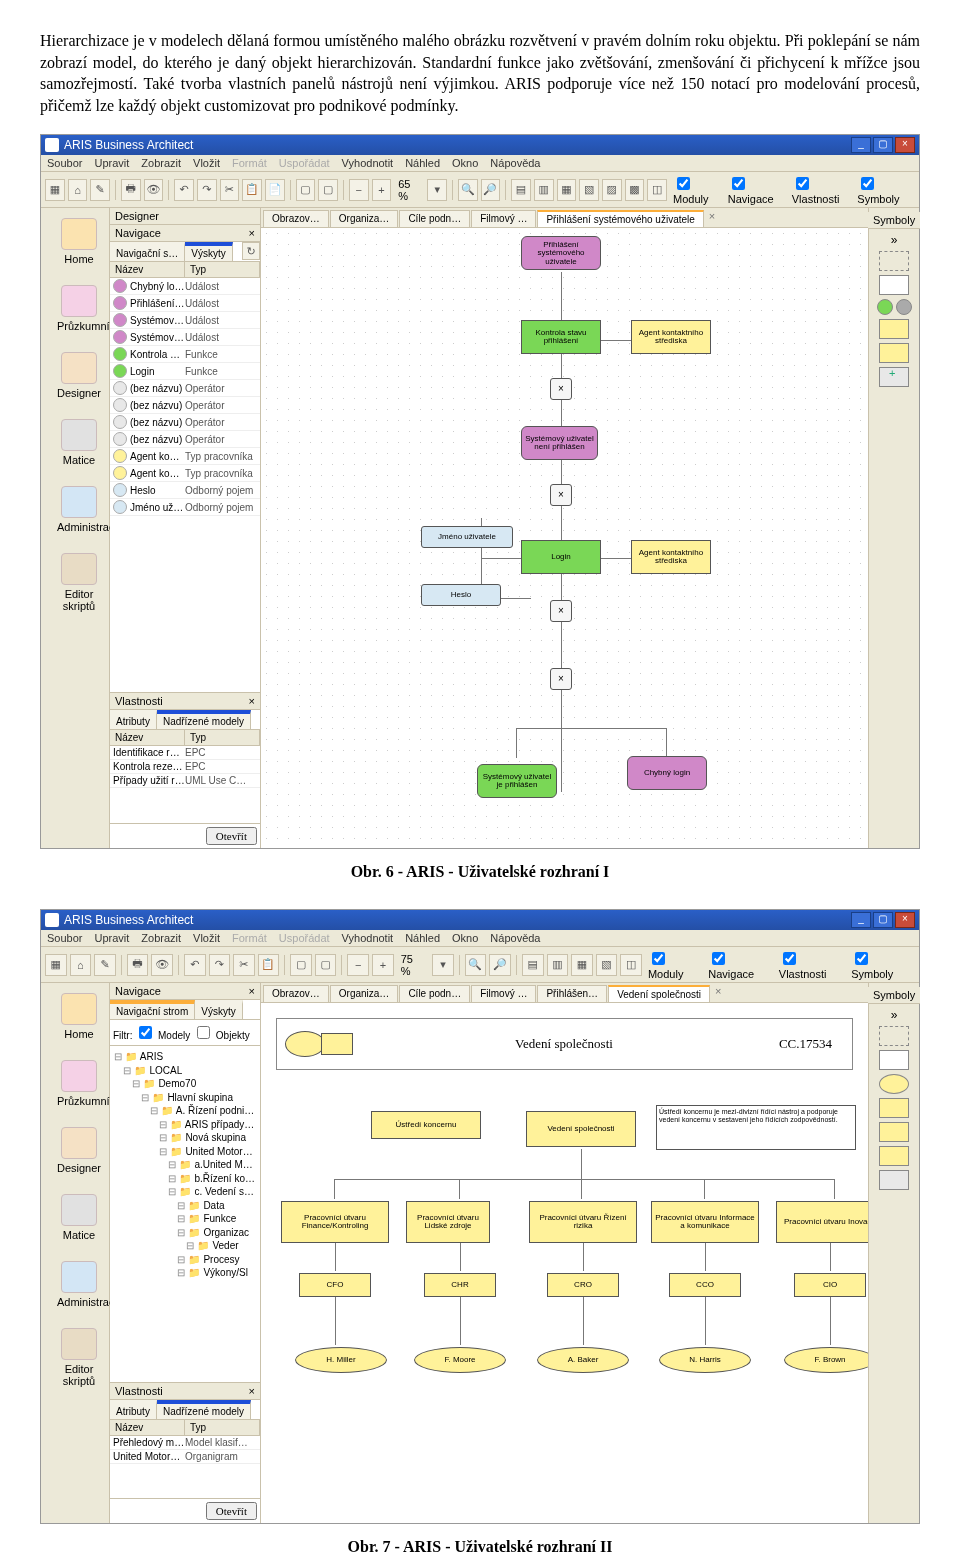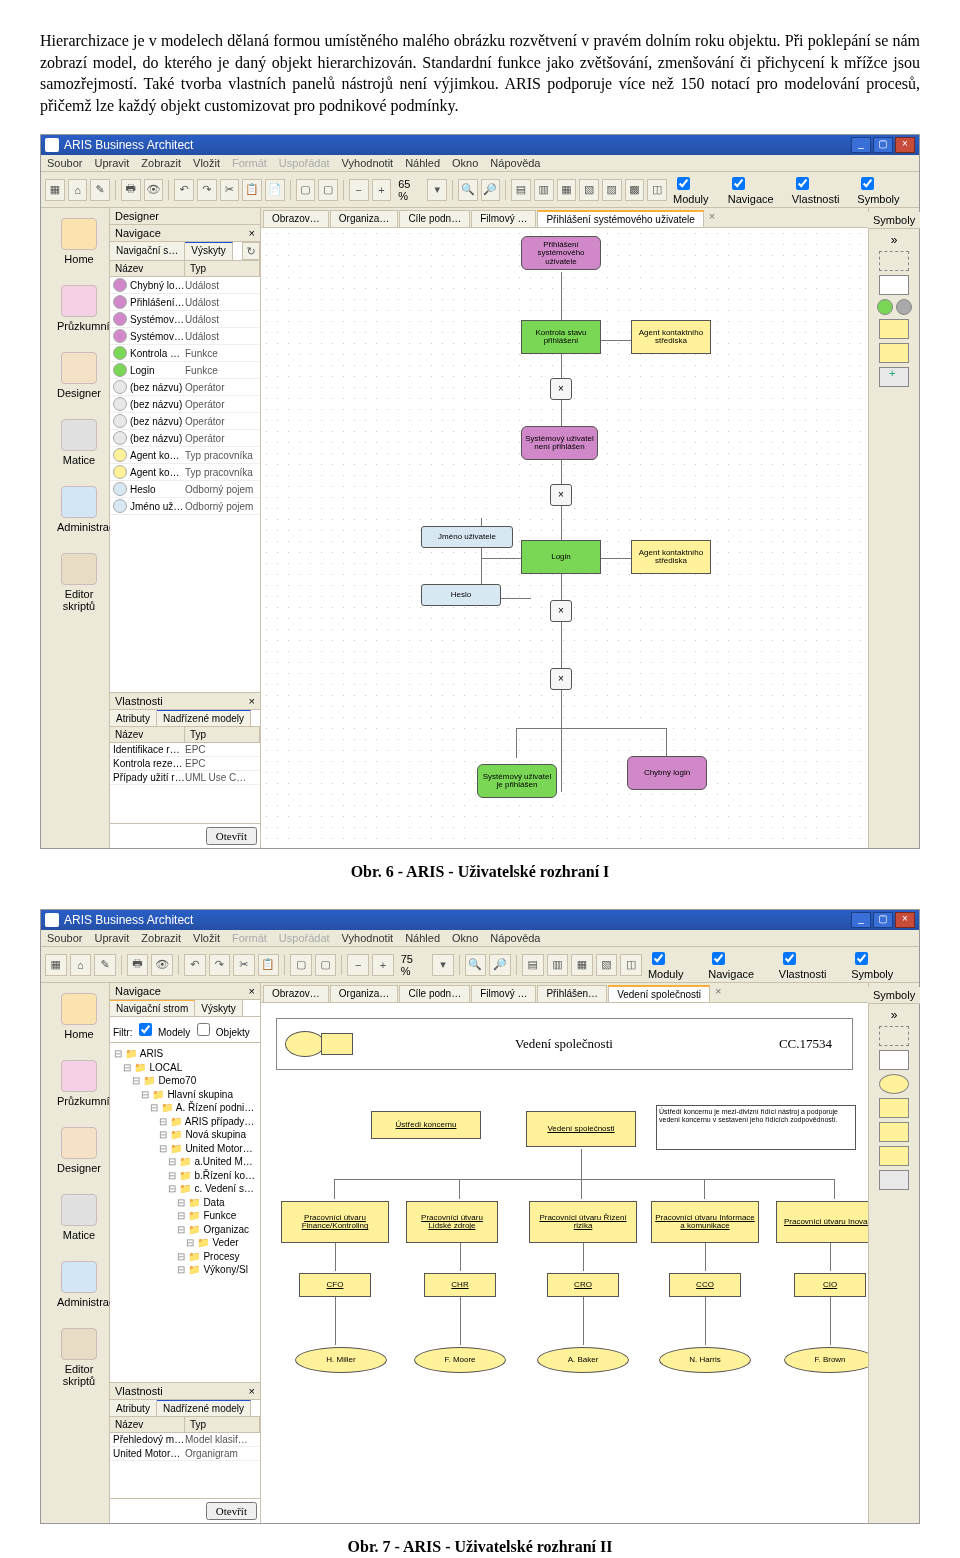--- a/index.html
+++ b/index.html
@@ -16,21 +16,21 @@
   .toolbar { background:#ece9d8; border-bottom:1px solid #c9c1ab; padding:2px 4px; display:flex; align-items:center; gap:3px; flex-wrap:nowrap; overflow:hidden; font:11px Tahoma,Arial; }
   .tbtn { width:20px; height:20px; border:1px solid #c9c1ab; background:#f4f2e7; display:flex; align-items:center; justify-content:center; font-size:11px; color:#555; }
   .sep { width:1px; height:20px; background:#c9c1ab; margin:0 2px; }
   .body { display:flex; height:640px; background:#ece9d8; font-family:Tahoma,Arial,sans-serif; font-size:11px; }
   .sidebar { width:60px; background:#ece9d8; border-right:1px solid #c9c1ab; display:flex; flex-direction:column; align-items:center; padding-top:10px; gap:20px;margin-left:8px; }
   .sidebtn { width:44px; text-align:center; }
   .sidebtn .ico { width:34px; height:30px; margin:0 auto 3px; border:1px solid #cbb; background:#fbf7e6; border-radius:4px; position:relative; }
   .navpanel { width:150px; background:#fff; border-right:1px solid #c9c1ab; display:flex; flex-direction:column; }
   .paneltitle { background:#ece9d8; border-bottom:1px solid #c9c1ab; padding:2px 5px; font-size:11px; }
   .tabsrow { display:flex; border-bottom:1px solid #c9c1ab; }
-  .tab { padding:2px 6px; background:#f4f2e7; border-right:1px solid #c9c1ab; font-size:10px; border-top:1px solid #1d4ed8; }
+  .tab { padding:2px 6px; background:#f4f2e7; border-right:1px solid #c9c1ab; font-size:10px; border-top:4px solid #1d4ed8; }
   .tab:first-child { border-top-color:transparent; }
   .listhead { display:flex; background:#ece9d8; border-bottom:1px solid #c9c1ab; }
   .listhead div { flex:1; padding:2px 5px; border-right:1px solid #c9c1ab; font-size:10px; }
   .listbody { overflow:auto; flex:1; }
   .row { display:flex; align-items:center; padding:1px 3px; border-bottom:1px solid #eee; }
   .ritem { display:flex; align-items:center; gap:3px; flex:1; overflow:hidden; }
   .ritxt { white-space:nowrap; overflow:hidden; text-overflow:ellipsis; font-size:10px; }
   .r2 { flex:1; font-size:10px; color:#555; white-space:nowrap; overflow:hidden; text-overflow:ellipsis; }
   .ricon { width:12px; height:12px; border-radius:50%; border:1px solid #aaa; flex:0 0 auto; }
   .canvasarea { flex:1; display:flex; flex-direction:column; }
@@ -42,21 +42,21 @@
   .sym { width:28px; height:18px; border:1px solid #888; }
   .node { position:absolute; border:1px solid #555; font-size:8px; text-align:center; display:flex; align-items:center; justify-content:center; padding:2px; line-height:1.05; box-sizing:border-box; }
   .ev { background:#d088c8; border-radius:6px; } 
   .ev.green { background:#7ad756;margin-top:8px; }
   .fn { background:#7ad756; }
   .yel { background:#fff29a; }
   .op { width:22px; height:22px; border:1px solid #555; border-radius:3px; background:#f6f6f6; font-size:10px; line-height:20px; text-align:center; }
   .conn { position:absolute; background:#777; }
   
   .ellipse { border-radius:50%; background:#fff29a; }
-  .rect { background:#fff29a;text-decoration:underline; }
+  .rect { background:#fff29a; }
   .tree { padding:4px; font-size:10px; line-height:1.35; }
   .tree .ti { white-space:nowrap; overflow:hidden; text-overflow:ellipsis; }
 </style>
 </head>
 <body>
 
 <div class="para">Hierarchizace je v modelech dělaná formou umístěného malého obrázku rozvětvení v pravém dolním roku objektu. Při poklepání se nám zobrazí model, do kterého je daný objekt hierarchizován. Standardní funkce jako zvětšování, zmenšování či přichycení k mřížce jsou samozřejmostí. Také tvorba vlastních panelů nástrojů není výjimkou. ARIS podporuje více než 150 notací pro modelování procesů, přičemž lze každý objekt customizovat pro podnikové podmínky.</div>
 
 <div class="figure">
   <div class="titlebar">
@@ -495,21 +495,21 @@
         <div class="conn" style="left:73px;top:176px;width:500px;height:1px"></div>
         <div class="conn" style="left:73px;top:176px;width:1px;height:20px"></div>
         <div class="conn" style="left:198px;top:176px;width:1px;height:20px"></div>
         <div class="conn" style="left:320px;top:176px;width:1px;height:20px"></div>
         <div class="conn" style="left:443px;top:176px;width:1px;height:20px"></div>
         <div class="conn" style="left:573px;top:176px;width:1px;height:20px"></div>
 
         <div id="f2depts">
             <div class="node rect" style="left: 20px; top: 198px; width: 108px; height: 42px;">Pracovníci útvaru Finance/Kontroling</div>
             <div class="conn" style="left: 74px; top: 240px; width: 1px; height: 28px;"></div>
-            <div class="node rect" style="left: 145px; top: 198px; width: 92px; height: 42px;">Pracovníci útvaru Lidské zdroje</div>
+            <div class="node rect" style="left: 145px; top: 198px; width: 84px; height: 42px;">Pracovníci útvaru Lidské zdroje</div>
             <div class="conn" style="left: 199px; top: 240px; width: 1px; height: 28px;"></div>
             <div class="node rect" style="left: 268px; top: 198px; width: 108px; height: 42px;">Pracovníci útvaru Řízení rizika</div>
             <div class="conn" style="left: 322px; top: 240px; width: 1px; height: 28px;"></div>
             <div class="node rect" style="left: 390px; top: 198px; width: 108px; height: 42px;">Pracovníci útvaru Informace a komunikace</div>
             <div class="conn" style="left: 444px; top: 240px; width: 1px; height: 28px;"></div>
             <div class="node rect" style="left: 515px; top: 198px; width: 108px; height: 42px;">Pracovníci útvaru Inovace</div>
             <div class="conn" style="left: 569px; top: 240px; width: 1px; height: 28px;"></div>
           </div>
 
         <div id="f2roles">

